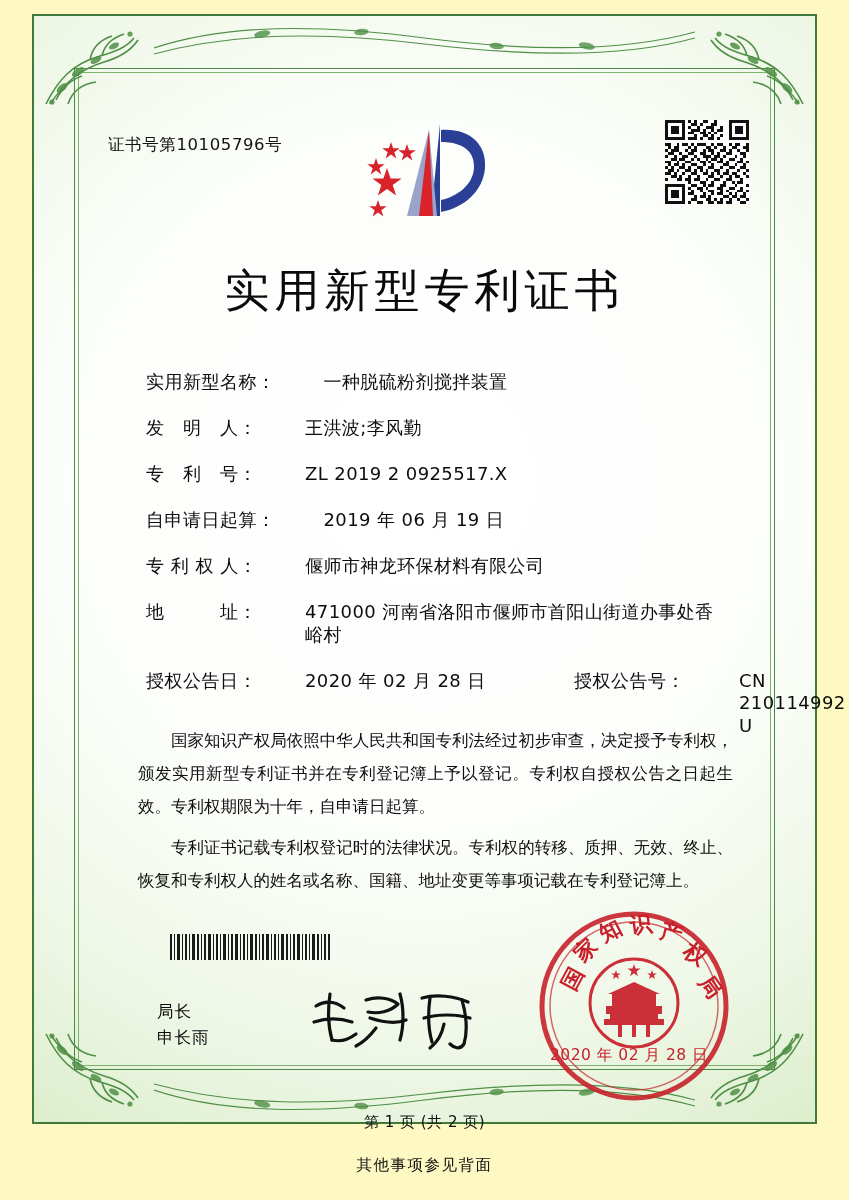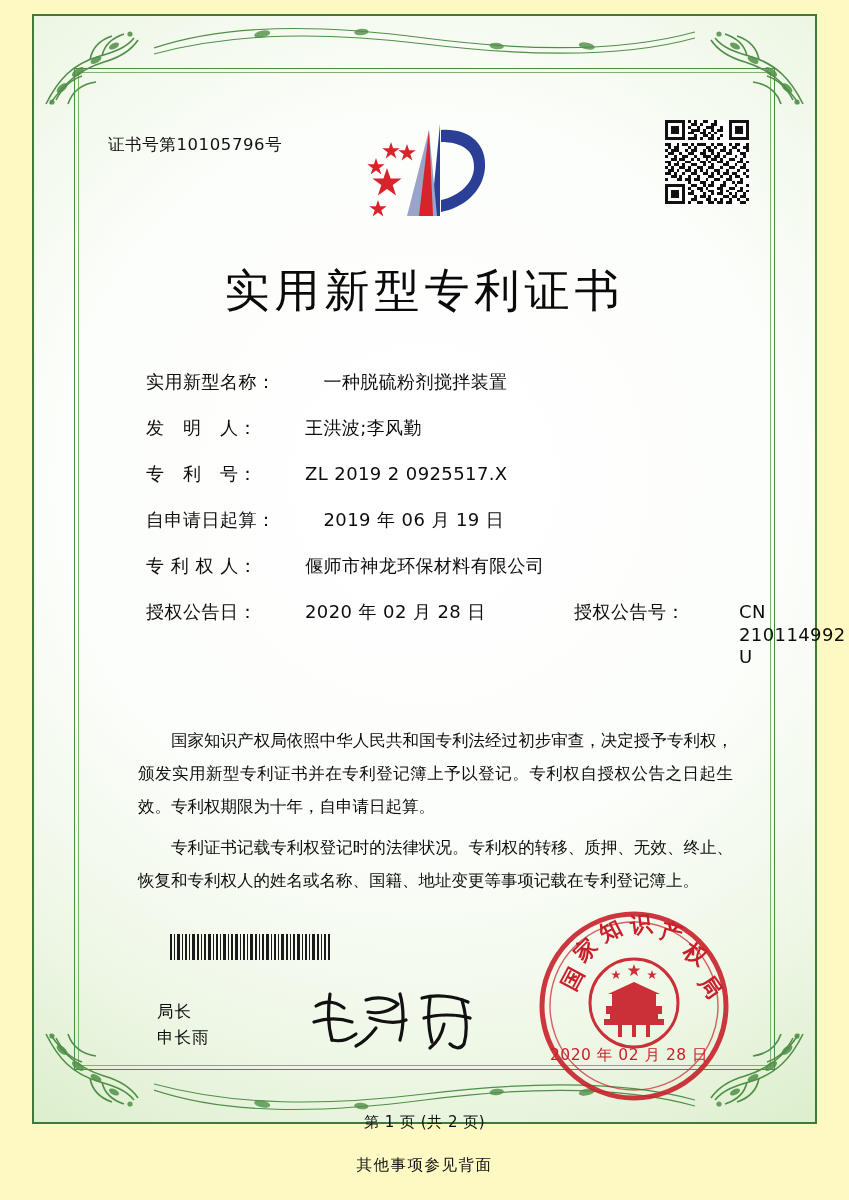--- a/index.html
+++ b/index.html
@@ -610,20 +610,24 @@
         <span class="field-value">ZL 2019 2 0925517.X</span>
       </div>
       <div class="field-row">
         <span class="field-label">自申请日起算：</span>
         <span class="field-value">2019 年 06 月 19 日</span>
       </div>
       <div class="field-row">
         <span class="field-label">专 利 权 人：</span>
         <span class="field-value">偃师市神龙环保材料有限公司</span>
       </div>
+      <div class="field-row">
+        <span class="field-label">地　　　址：</span>
+        <span class="field-value">471000 河南省洛阳市偃师市首阳山街道办事处香峪村</span>
+      </div>
       <div class="field-row dual">
         <span class="field-label">授权公告日：</span>
         <span class="field-value">2020 年 02 月 28 日</span>
         <span class="field-label2">授权公告号：</span>
         <span class="field-value2">CN 210114992 U</span>
       </div>
     </div>
 
     <div class="paragraphs">
       <p>国家知识产权局依照中华人民共和国专利法经过初步审查，决定授予专利权，颁发实用新型专利证书并在专利登记簿上予以登记。专利权自授权公告之日起生效。专利权期限为十年，自申请日起算。</p>

